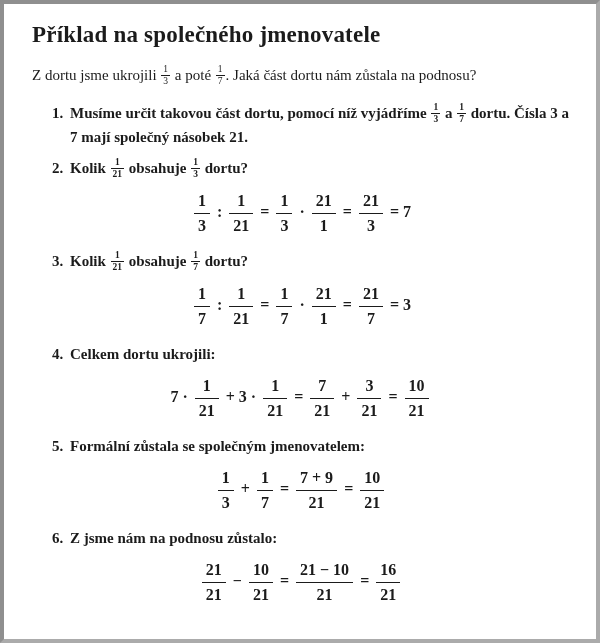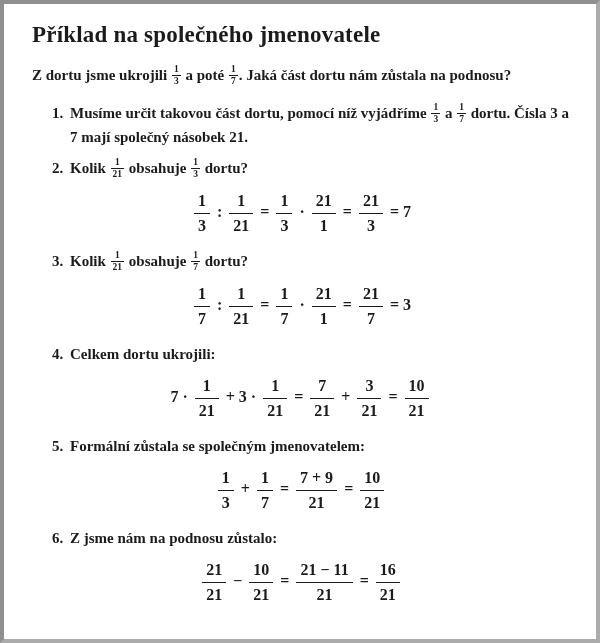--- a/index.html
+++ b/index.html
@@ -14,21 +14,21 @@
     overflow: hidden;
     font-family: "Liberation Serif", "DejaVu Serif", serif;
     color: #1b1b1b;
   }
   .content { padding: 10px 26px 0 28px; }
   h1.title {
     font-size: 23px; font-weight: 700; margin: 8px 0 16px 0;
     letter-spacing: 0.2px;
   }
   .para {
-    font-size: 15px; font-weight: 700; line-height: 23px; margin: 0 0 14px 0;
+    font-size: 15px; font-weight: 400; line-height: 23px; margin: 0 0 14px 0;
   }
   .item { margin-bottom: 8px; }
   .item-row { display: flex; align-items: flex-start; }
   .item-number {
     flex: 0 0 18px; margin-left: 20px; font-size: 15px; font-weight: 700;
     line-height: 23px;
   }
   .item-text { flex: 1; font-size: 15px; font-weight: 700; line-height: 23px; }
   
   .para .frac, .item-text .frac {
@@ -98,17 +98,17 @@
       <span class="item-text">Formální zůstala se společným jmenovatelem:</span>
     </div>
     <div class="eq"><span class="frac"><span class="num">1</span><span class="den">3</span></span> + <span class="frac"><span class="num">1</span><span class="den">7</span></span> = <span class="frac"><span class="num">7 + 9</span><span class="den">21</span></span> = <span class="frac"><span class="num">10</span><span class="den">21</span></span></div>
   </div>
 
   <div class="item">
     <div class="item-row">
       <span class="item-number">6.</span>
       <span class="item-text">Z jsme nám na podnosu zůstalo:</span>
     </div>
-    <div class="eq"><span class="frac"><span class="num">21</span><span class="den">21</span></span> − <span class="frac"><span class="num">10</span><span class="den">21</span></span> = <span class="frac"><span class="num">21 − 11</span><span class="den">21</span></span> = <span class="frac"><span class="num">16</span><span class="den">21</span></span></div>
+    <div class="eq"><span class="frac"><span class="num">21</span><span class="den">21</span></span> − <span class="frac"><span class="num">10</span><span class="den">21</span></span> = <span class="frac"><span class="num">21 − 10</span><span class="den">21</span></span> = <span class="frac"><span class="num">16</span><span class="den">21</span></span></div>
   </div>
 </div>
   </div>
 </div>
 
 </body></html>

